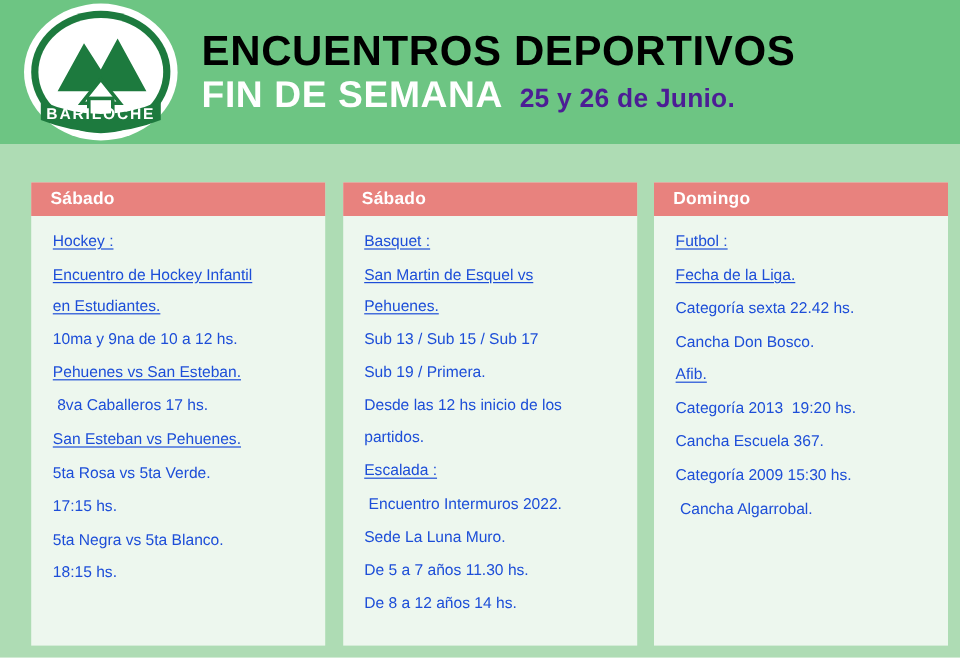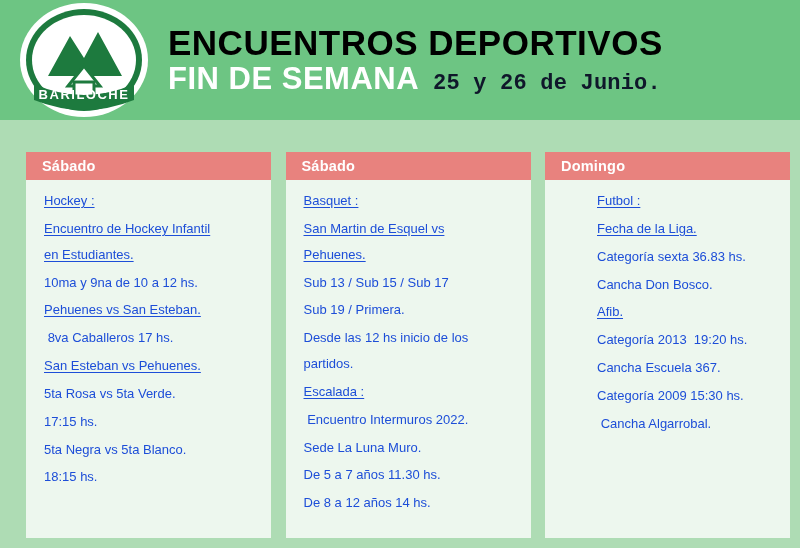--- a/index.html
+++ b/index.html
@@ -62,23 +62,22 @@
   }
   .title-line2 {
     font-size: 31px;
     font-weight: bold;
     color: #ffffff;
     letter-spacing: 0.5px;
   }
   .title-date {
     font-size: 22px;
     font-weight: bold;
-    color: #0f172a;
+    color: #4c1d95;
     letter-spacing: 0.2px;
-    font-family: Liberation Mono, monospace;
   }
   
   .columns {
     position: absolute;
     top: 152px;
     left: 8px;
     width: 800px;
     display: flex;
     justify-content: space-between;
     padding: 0 18px;
@@ -110,21 +109,21 @@
   }
   .line.u {
     text-decoration: underline;
     text-underline-offset: 2px;
   }
   .line.tight {
     margin-bottom: 7px;
   }
   .col1 .col-body { padding-left: 18px; }
   .col2 .col-body { padding-left: 18px; }
-  .col3 .col-body { padding-left: 10px; margin-left: 42px; }
+  .col3 .col-body { padding-left: 18px; }
 </style>
 </head>
 <body>
 
 <div class="poster">
 
   <div class="header">
 
     <div class="logo-wrap">
       <svg class="logo-circle" viewBox="0 0 132 116">
@@ -186,21 +185,21 @@
         <p class="line">De 5 a 7 años 11.30 hs.</p>
         <p class="line">De 8 a 12 años 14 hs.</p>
       </div>
     </div>
 
     <div class="col col3">
       <div class="col-head">Domingo</div>
       <div class="col-body">
         <p class="line u">Futbol :</p>
         <p class="line u">Fecha de la Liga.</p>
-        <p class="line">Categoría sexta 36.83 hs.</p>
+        <p class="line">Categoría sexta 22.42 hs.</p>
         <p class="line">Cancha Don Bosco.</p>
         <p class="line u">Afib.</p>
         <p class="line">Categoría 2013  19:20 hs.</p>
         <p class="line">Cancha Escuela 367.</p>
         <p class="line">Categoría 2009 15:30 hs.</p>
         <p class="line"> Cancha Algarrobal.</p>
       </div>
     </div>
 
   </div>

